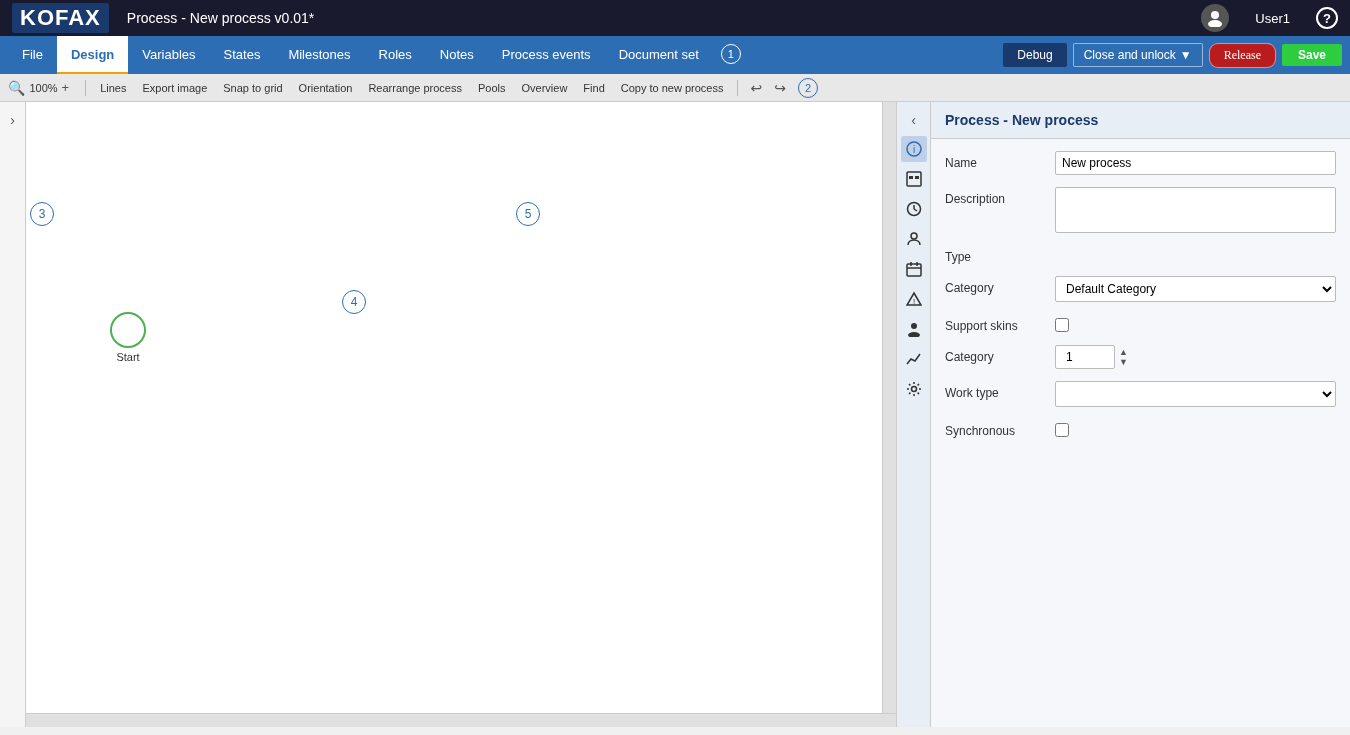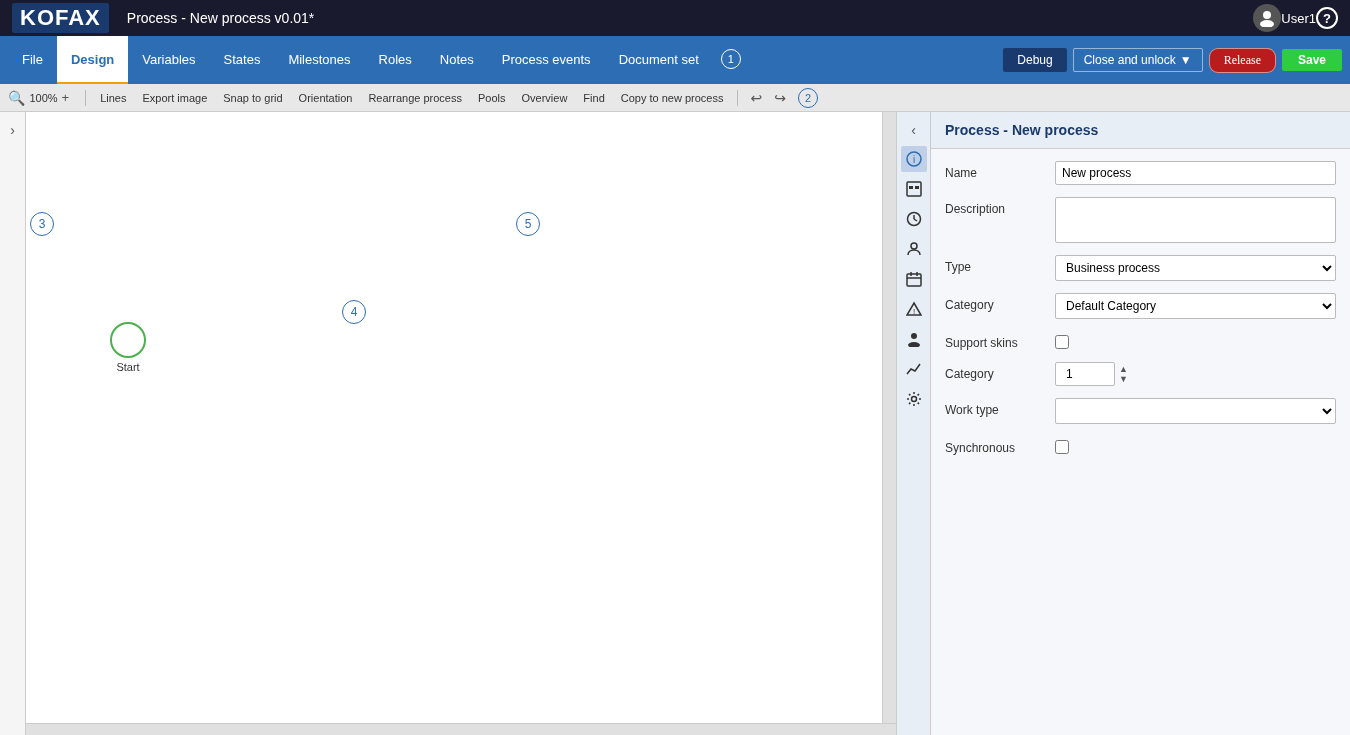--- a/index.html
+++ b/index.html
@@ -18,40 +18,40 @@
     .kofax-logo {
       font-size: 22px;
       font-weight: 900;
       color: white;
       letter-spacing: 1px;
       background: #1a3a6e;
       padding: 2px 8px;
       border-radius: 2px;
     }
     .process-title { color: white; font-size: 14px; margin-left: 8px; }
-    .user-area { display: flex; align-items: center; gap: 0; color: white; font-size: 13px; }
+    .user-area { display: flex; align-items: center; gap: 26px; color: white; font-size: 13px; }
     .user-icon {
       width: 28px; height: 28px;
       background: #555;
       border-radius: 50%;
       display: flex; align-items: center; justify-content: center;
       color: white; font-size: 14px;
     }
     .help-icon {
       width: 22px; height: 22px;
       border: 2px solid white;
       border-radius: 50%;
       display: flex; align-items: center; justify-content: center;
       color: white; font-size: 13px; font-weight: bold;
     }
 
     
     .nav-bar {
       background: #2d6db4;
-      height: 48px;
+      height: 38px;
       display: flex;
       align-items: stretch;
       padding: 0 8px;
       justify-content: space-between;
     }
     .nav-left { display: flex; align-items: stretch; }
     .nav-item {
       color: white;
       padding: 0 14px;
       display: flex; align-items: center;
@@ -469,25 +469,20 @@
         <input type="text" class="form-control" value="New process" style="">
       </div>
 
       <div class="form-row">
         <div class="form-label">Description</div>
         <textarea class="form-textarea" style=""></textarea>
       </div>
 
       <div class="form-row">
         <div class="form-label">Type</div>
-        <select class="form-select">
-          <option>Business process</option>
-          <option>Sub process</option>
-          <option>Case process</option>
-        </select>
       </div>
 
       <div class="form-row">
         <div class="form-label">Category</div>
         <select class="form-select">
           <option>Default Category</option>
         </select>
       </div>
 
       <div class="form-row">

